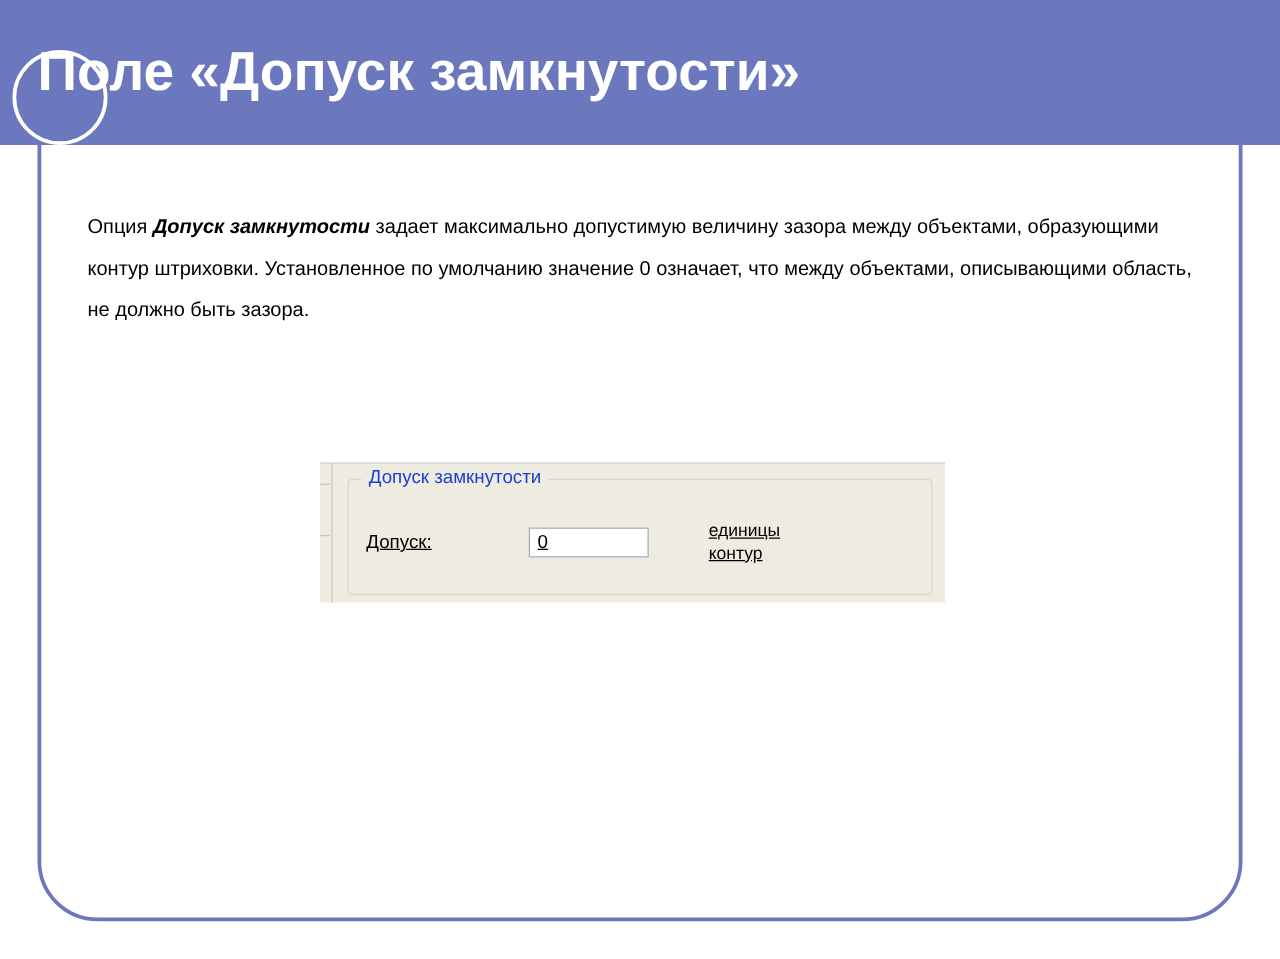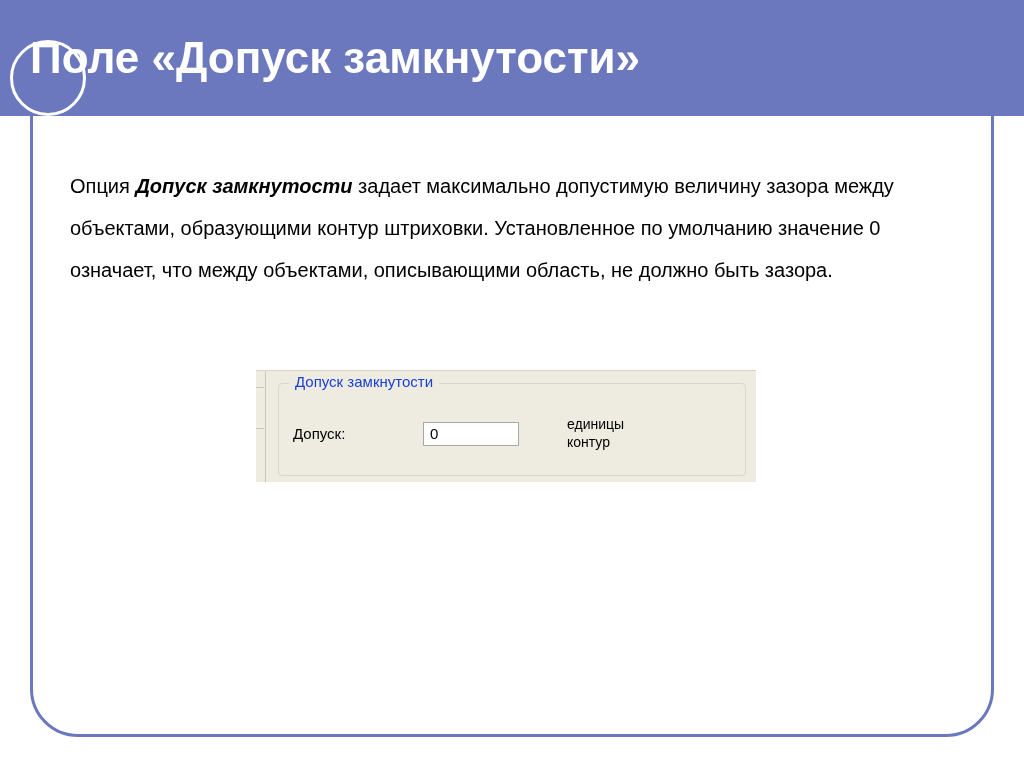--- a/index.html
+++ b/index.html
@@ -55,21 +55,21 @@
     border: 3px solid #ffffff;
     border-radius: 50%;
     z-index: 3;
   }
   .body-text {
     position: absolute;
     top: 165px;
     left: 70px;
     right: 70px;
     z-index: 3;
-    font-size: 20px;
+    font-size: 16px;
     color: #000000;
     line-height: 2.1;
   }
   .body-text .opt { font-weight: bold; font-style: italic; }
   .ui-widget {
     position: absolute;
     top: 370px;
     left: 256px;
     width: 500px;
     height: 112px;
@@ -117,20 +117,21 @@
   .field-row {
     position: absolute;
     top: 32px;
     left: 14px;
     right: 12px;
     display: flex;
     align-items: center;
     font-family: Tahoma, Arial, sans-serif;
     font-size: 15px;
     color: #000;
+    text-decoration: underline;
   }
   .field-label { width: 130px; }
   .field-input {
     width: 96px;
     height: 24px;
     background: #ffffff;
     border: 1px solid #a8a8a8;
     font-family: Tahoma, Arial, sans-serif;
     font-size: 15px;
     padding: 2px 6px;

